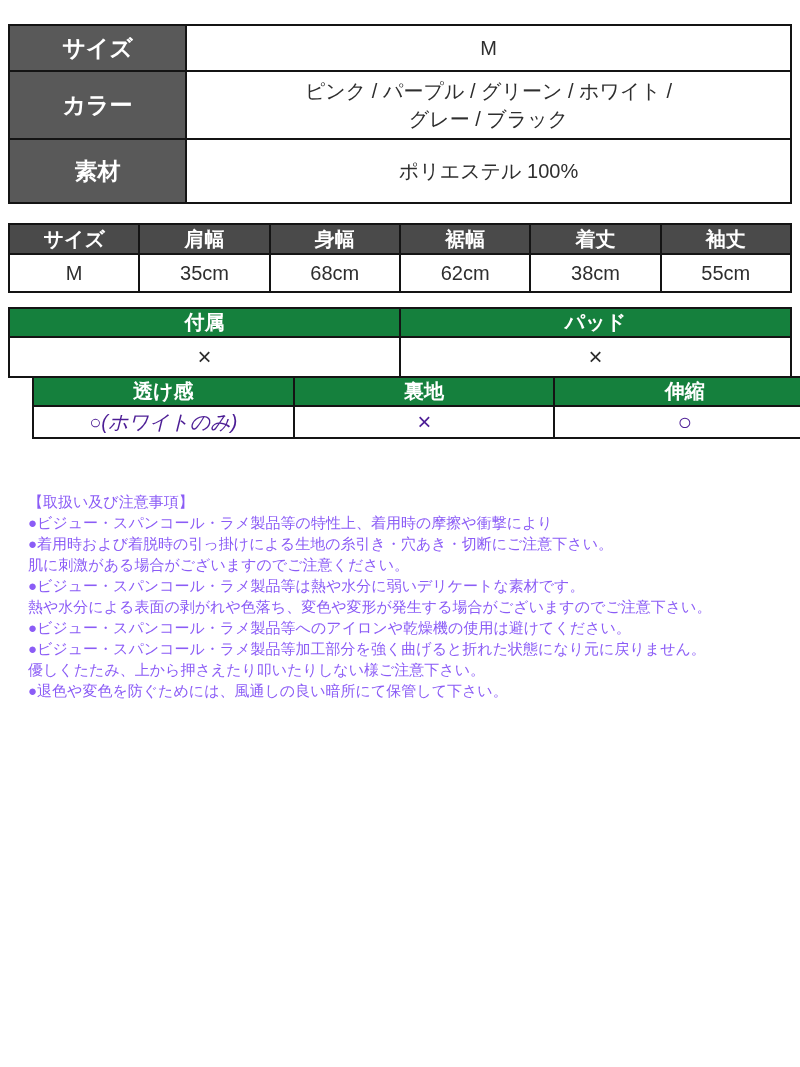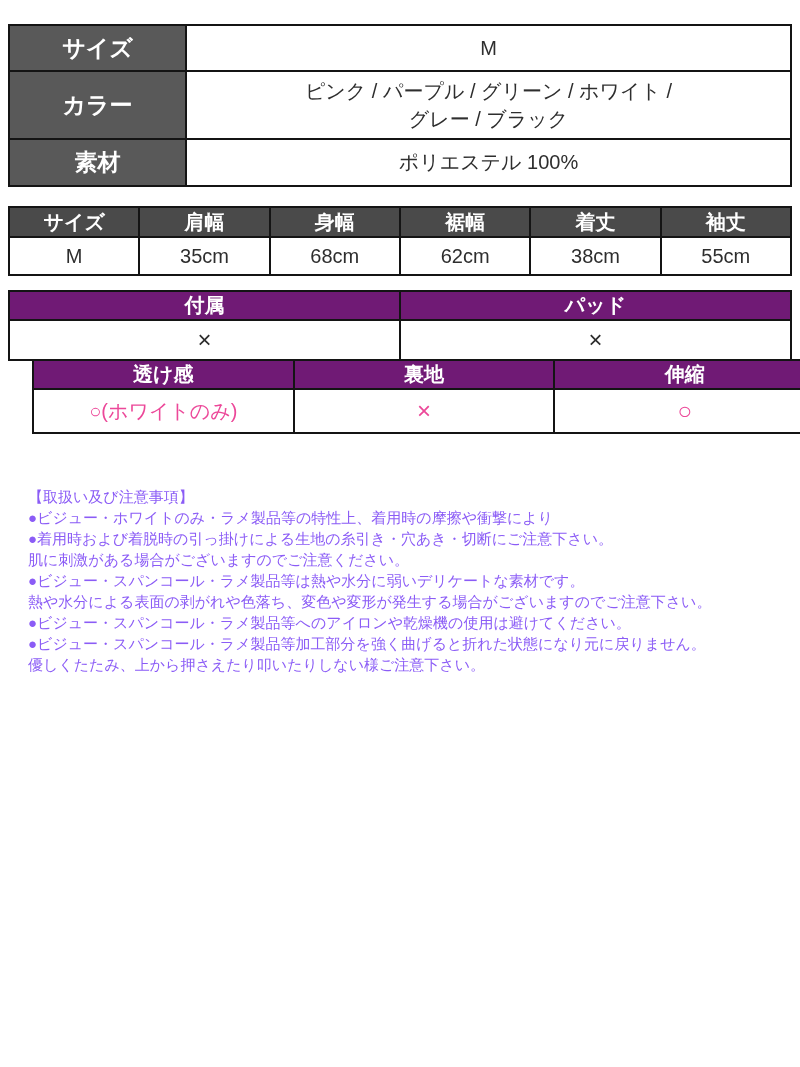--- a/index.html
+++ b/index.html
@@ -26,33 +26,33 @@
     padding: 0 4px;
   }
   th { font-weight: bold; color: #ffffff; }
 
   
   .t1 { margin-bottom: 19px; }
   .t1 th { width: 177px; background: #595959; font-size: 23px; }
   .t1 td { font-size: 20px; color: #2e2e2e; }
   .t1 .r1 th, .t1 .r1 td { height: 46px; }
   .t1 .r2 th, .t1 .r2 td { height: 68px; }
-  .t1 .r3 th, .t1 .r3 td { height: 47px; }
+  .t1 .r3 th, .t1 .r3 td { height: 64px; }
   .pre { white-space: pre-line; line-height: 1.4; }
 
   
   .t2 { margin-bottom: 14px; }
   .t2 th { background: #4a4a4a; font-size: 20px; height: 30px; }
   .t2 td { font-size: 20px; height: 38px; color: #2e2e2e; }
 
   
-  .t3 th, .t4 th { background: #701a75; font-size: 20px; height: 26px; }
+  .t3 th, .t4 th { background: #15803d; font-size: 20px; height: 26px; }
   .t3 td { height: 40px; font-size: 24px; color: #2e2e2e; }
   .t4 { margin-top: -2px; margin-left: 24px; }
-  .t4 td { height: 44px; font-size: 24px; color: #ec4899; }
+  .t4 td { height: 32px; font-size: 24px; color: #4c1d95; font-style: italic; }
   .t4 td.mixed { font-size: 20px; }
 
   
   .notes {
     margin: 52px 0 0 20px;
     font-size: 15px;
     line-height: 21px;
     color: #8b5cf6;
   }
   .notes div { white-space: nowrap; }
@@ -124,23 +124,24 @@
     <tr>
       <td class="mixed">○(ホワイトのみ)</td>
       <td>×</td>
       <td>○</td>
     </tr>
   </tbody>
     </table>
 
   <div class="notes">
     <div>【取扱い及び注意事項】</div>
-    <div>●ビジュー・ホワイトのみ・ラメ製品等の特性上、着用時の摩擦や衝撃により</div>
+    <div>●ビジュー・スパンコール・ラメ製品等の特性上、着用時の摩擦や衝撃により</div>
     <div>●着用時および着脱時の引っ掛けによる生地の糸引き・穴あき・切断にご注意下さい。</div>
     <div>肌に刺激がある場合がございますのでご注意ください。</div>
     <div>●ビジュー・スパンコール・ラメ製品等は熱や水分に弱いデリケートな素材です。</div>
     <div>熱や水分による表面の剥がれや色落ち、変色や変形が発生する場合がございますのでご注意下さい。</div>
     <div>●ビジュー・スパンコール・ラメ製品等へのアイロンや乾燥機の使用は避けてください。</div>
     <div>●ビジュー・スパンコール・ラメ製品等加工部分を強く曲げると折れた状態になり元に戻りません。</div>
     <div>優しくたたみ、上から押さえたり叩いたりしない様ご注意下さい。</div>
+    <div>●退色や変色を防ぐためには、風通しの良い暗所にて保管して下さい。</div>
   </div>
 
 </div>
 
 </body></html>

